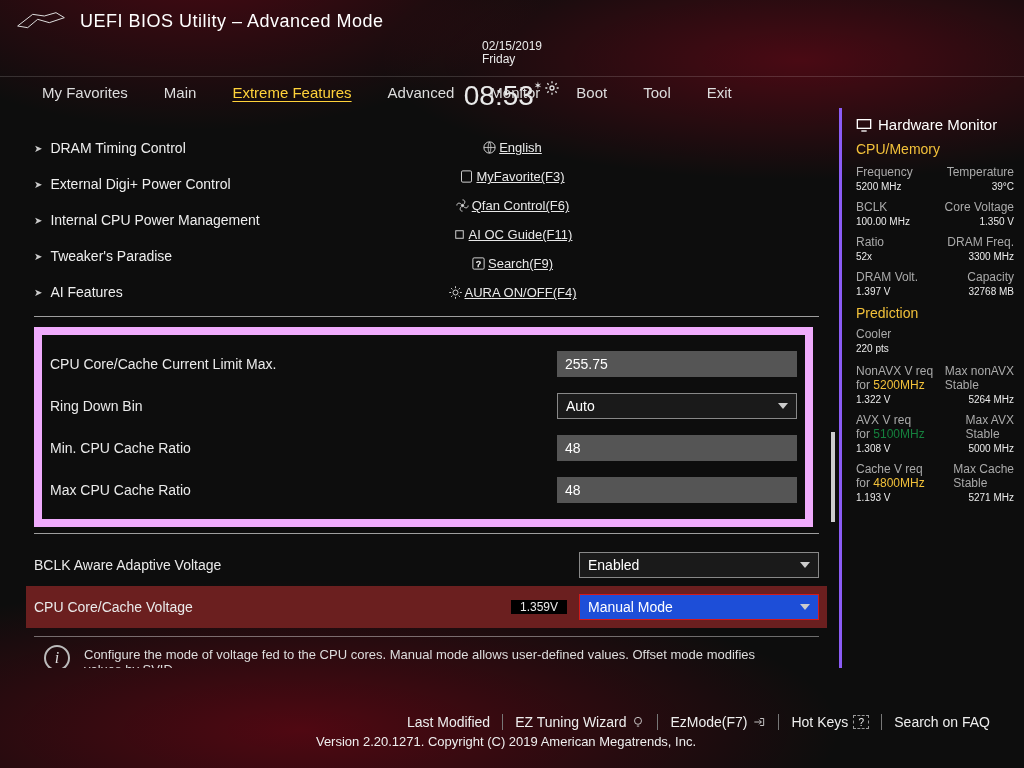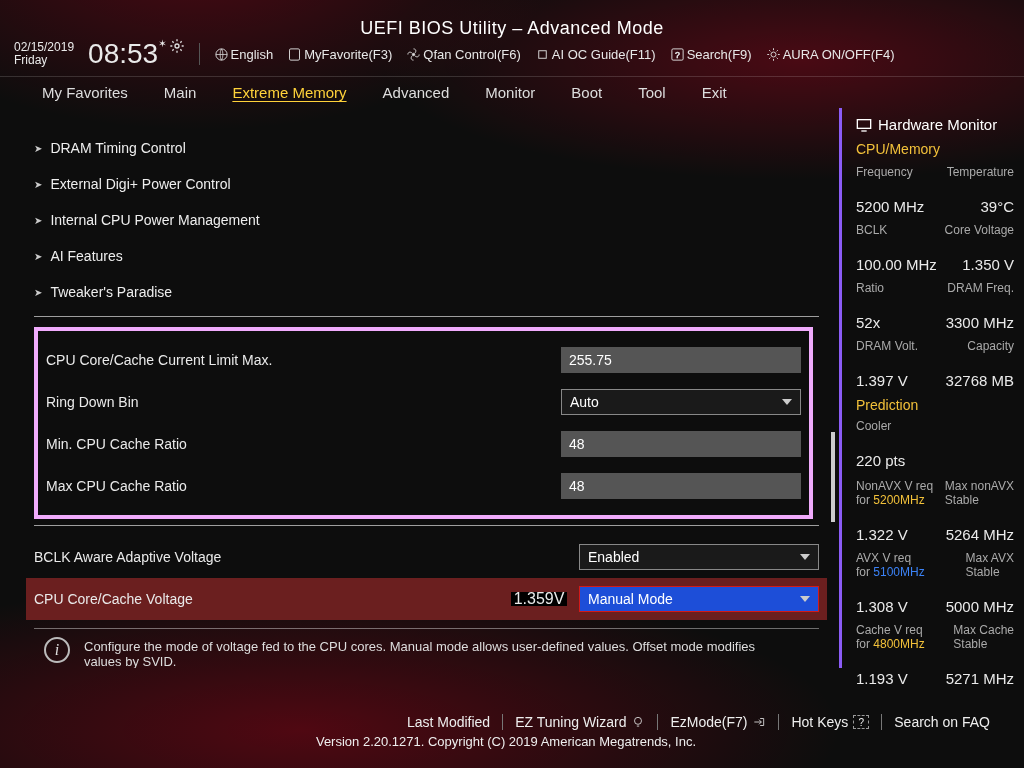--- a/index.html
+++ b/index.html
@@ -4,62 +4,62 @@
 <style>
 * { margin:0; padding:0; box-sizing:border-box; }
 body { width:1024px; height:768px; background:#0e0e0e; font-family:"Segoe UI",Arial,sans-serif; color:#eaeaea; overflow:hidden; position:relative; }
 .bg-swoosh { position:absolute; inset:0; background:
   radial-gradient(ellipse 600px 300px at 200px -50px, rgba(190,0,30,.35), transparent 60%),
   radial-gradient(ellipse 700px 200px at 800px 60px, rgba(255,0,40,.25), transparent 60%),
   radial-gradient(ellipse 900px 250px at 300px 730px, rgba(180,0,25,.4), transparent 60%),
   #0d0d0d; }
 .content { position:relative; z-index:1; }
 
-.hdr { height:36px; display:flex; align-items:center; padding:6px 14px 0; gap:12px;flex-direction:column; }
+.hdr { height:36px; display:flex; align-items:center; padding:6px 14px 0; gap:12px; }
 .rog-logo { width:54px; height:20px; }
 .title { font-size:18px; font-weight:500; letter-spacing:.5px; color:#fff; }
-.bar2 { display:flex; align-items:center; padding:4px 14px 8px; gap:14px; height:40px; }
+.bar2 { display:flex; align-items:center; padding:4px 14px 8px; gap:14px; height:40px;flex-direction:column; }
 .date { font-size:12px; line-height:1.1; }
 .clock { font-size:28px; font-weight:500; display:flex; align-items:flex-start; }
 .clock sup { font-size:10px; top:2px; }
 .gear { margin-left:2px; }
 .vsep { width:1px; height:22px; background:#555; }
-.tbtn { display:flex; align-items:flex-end; gap:2px; font-size:13px; color:#e8e8e8; cursor:pointer; }
+.tbtn { display:flex; align-items:flex-end; gap:2px; font-size:13px; color:#e8e8e8; cursor:pointer;text-decoration:underline; }
 .tbtn svg { width:15px; height:15px; fill:#ddd; stroke:#ddd; }
 
 .tabs { display:flex; gap:36px; padding:0 42px; height:32px; align-items:center; font-size:15px; border-top:1px solid rgba(255,255,255,.15); }
 .tab { color:#ddd; cursor:pointer; }
 .tab.active { color:#ffd23a; text-decoration:underline; text-underline-offset:3px; }
 
 .main { display:flex; height:560px; }
 .left { flex:1; padding:10px 20px 0 34px; overflow:hidden; position:relative; }
 .right { width:185px; border-left:3px solid #8b5cf6; padding:8px 10px 0 14px; font-size:12px; }
 
 .sub { display:flex; align-items:center; gap:8px; font-size:14px; color:#eee; height:36px; cursor:pointer; }
 .sub::before { content:"➤"; font-size:10px; color:#ccc; }
 .hr { height:1px; background:rgba(255,255,255,.6); margin:6px 0 10px; }
 
-.rows { border:4px solid #f0abfc; padding:8px 8px; margin-right:6px; }
+.rows { border:8px solid #f0abfc; padding:8px 8px; margin-right:6px; }
 .row { display:flex; align-items:center; height:42px; font-size:14px; }
 .row .lbl { flex:1; }
 .val-wrap { display:flex; align-items:center; gap:6px; }
 .txtfield { width:240px; height:26px; background:#555; border:none; color:#fff; padding:12px 8px; font-size:14px; }
 .dd { width:240px; height:26px; background:#1a1a1a; border:1px solid #888; color:#fff; padding:0 8px; font-size:14px; display:flex; align-items:center; justify-content:space-between; cursor:pointer; }
 .dd .caret { width:0; height:0; border-left:5px solid transparent; border-right:5px solid transparent; border-top:6px solid #ccc; }
 .row.sel { background:#6b1f1f; margin:0 -8px; padding:0 8px; }
-.live { width:56px; height:14px; background:#000; display:flex; align-items:center; justify-content:center; font-size:16px; margin-right:6px; }
+.live { width:56px; height:14px; background:#000; display:flex; align-items:center; justify-content:center; font-size:12px; margin-right:6px; }
 .below { margin-top:6px; }
 
 .help { position:relative; margin-top:8px; border-top:1px solid rgba(255,255,255,.4); padding:10px 26px 0 50px; font-size:13px; color:#ddd; }
 .help .info { position:absolute; left:10px; top:8px; width:26px; height:26px; border:2px solid #bbb; border-radius:50%; display:flex; align-items:center; justify-content:center; font-style:italic; font-family:serif; font-size:16px; }
 
 .rh-title { display:flex; align-items:center; gap:6px; font-size:15px; color:#fff; margin-bottom:8px; }
 .rh-sec { color:#f2c13a; font-size:14px; margin:8px 0 6px; }
 .kv { display:flex; justify-content:space-between; color:#aaa; font-size:12px; margin-top:8px; }
-.kv2 { display:flex; justify-content:space-between; font-size:15px; margin-top:19px; }
+.kv2 { display:flex; justify-content:space-between; font-size:10px; margin-top:2px; }
 .small-lbl { color:#aaa; }
 
 .footer { position:absolute; bottom:0; left:0; right:12px; height:58px; z-index:2; }
 .flinks { display:flex; justify-content:flex-end; align-items:center; gap:12px; padding:4px 22px 0; font-size:14px; }
 .flink { display:flex; align-items:center; gap:5px; color:#eee; cursor:pointer; }
 .fsep { width:1px; height:16px; background:#777; }
 .copyright { text-align:center; font-size:13px; color:#eee; margin-top:4px; }
 .hk-box, .bulb, .exit-icon { display:inline-flex; }
 .hk-box { border:1px dashed #999; width:16px; height:14px; align-items:center; justify-content:center; font-size:10px; }
 .scrollbar { position:absolute; right:4px; top:324px; width:4px; height:90px; background:#ccc; }
@@ -128,45 +128,45 @@
           <circle cx="12" cy="12" r="4" fill="none" stroke="#ddd" stroke-width="1.5"></circle>
           <path d="M12 2v3M12 19v3M2 12h3M19 12h3M5 5l2 2M17 17l2 2M19 5l-2 2M5 19l2-2" stroke="#ddd" stroke-width="1.5"></path>
         </svg>
         <span>AURA ON/OFF(F4)</span>
       </div>
   </div>
 
   <div class="tabs">
     <span class="tab">My Favorites</span>
     <span class="tab">Main</span>
-    <span class="tab active">Extreme Memory</span>
+    <span class="tab active">Extreme Features</span>
     <span class="tab">Advanced</span>
     <span class="tab">Monitor</span>
     <span class="tab">Boot</span>
     <span class="tab">Tool</span>
     <span class="tab">Exit</span>
   </div>
 
   <div class="main">
     <div class="left">
       <div style="height:12px"></div>
       <div class="sub">
           <span>DRAM Timing Control</span>
         </div>
       <div class="sub">
           <span>External Digi+ Power Control</span>
         </div>
       <div class="sub">
           <span>Internal CPU Power Management</span>
         </div>
       <div class="sub">
+          <span>Tweaker's Paradise</span>
+        </div>
+      <div class="sub">
           <span>AI Features</span>
-        </div>
-      <div class="sub">
-          <span>Tweaker's Paradise</span>
         </div>
       <div class="hr"></div>
 
       <div class="rows">
         <div class="row">
           <span class="lbl">CPU Core/Cache Current Limit Max.</span>
           <input class="txtfield" value="255.75" style="">
         </div>
         <div class="row">
           <span class="lbl">Ring Down Bin</span>
@@ -262,21 +262,21 @@
         </div>
       <div class="kv" style="margin-top:10px">
           <span>NonAVX V req<br>for <span class="yl" style="color:#f2c13a">5200MHz</span></span>
           <span>Max nonAVX<br>Stable</span>
         </div>
       <div class="kv2">
           <span>1.322 V</span>
           <span>5264 MHz</span>
         </div>
       <div class="kv">
-          <span>AVX V req<br>for <span style="color:#3b82f6">5100MHz</span></span>
+          <span>AVX V req<br>for <span style="color:#15803d">5100MHz</span></span>
           <span>Max AVX<br>Stable</span>
         </div>
       <div class="kv2">
           <span>1.308 V</span>
           <span>5000 MHz</span>
         </div>
       <div class="kv">
           <span>Cache V req<br>for <span style="color:#f2c13a">4800MHz</span></span>
           <span>Max Cache<br>Stable</span>
         </div>

